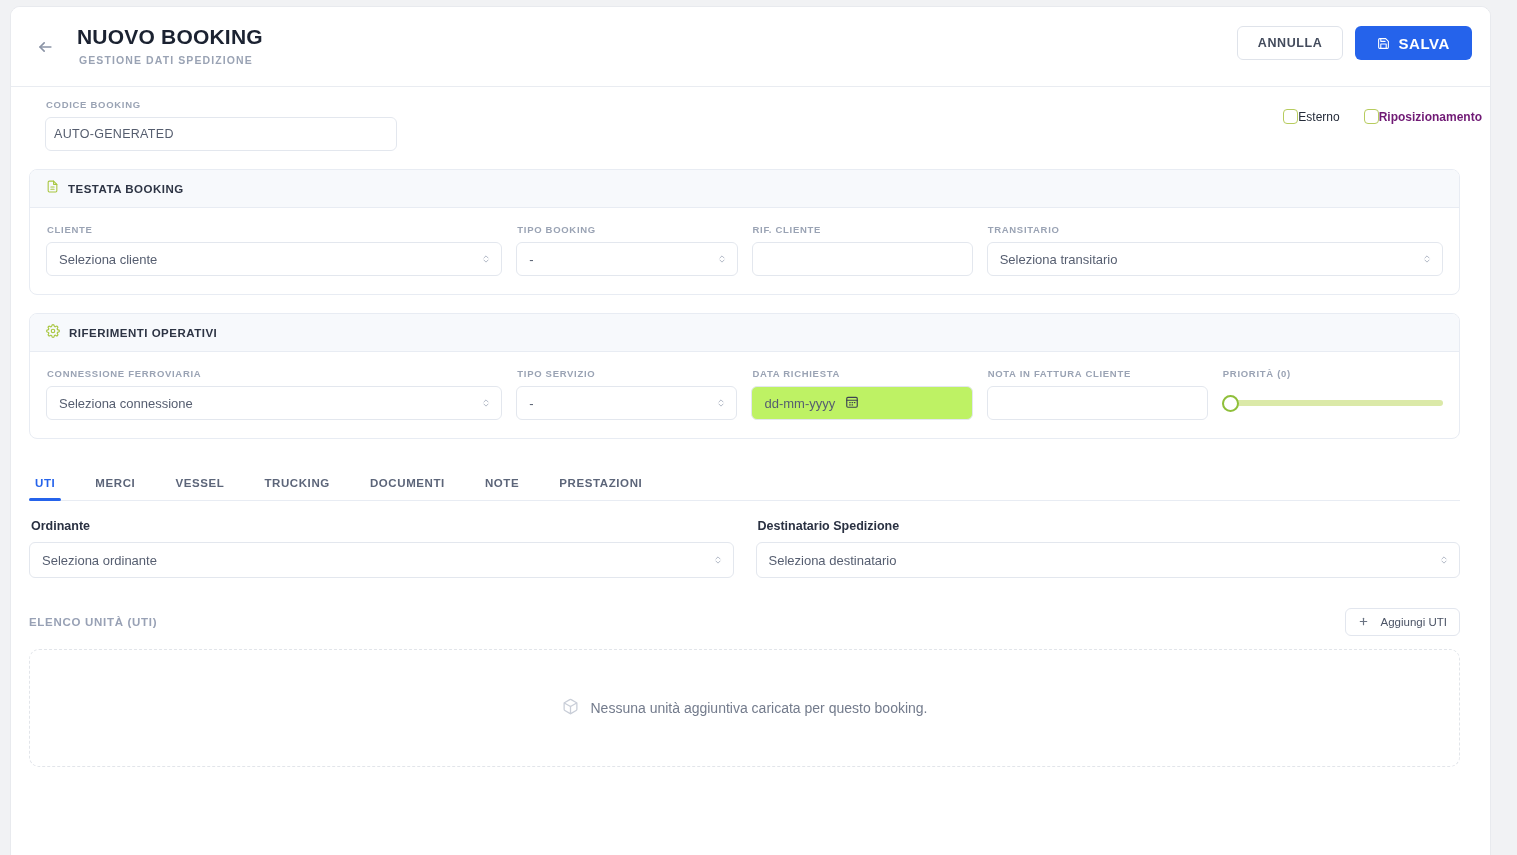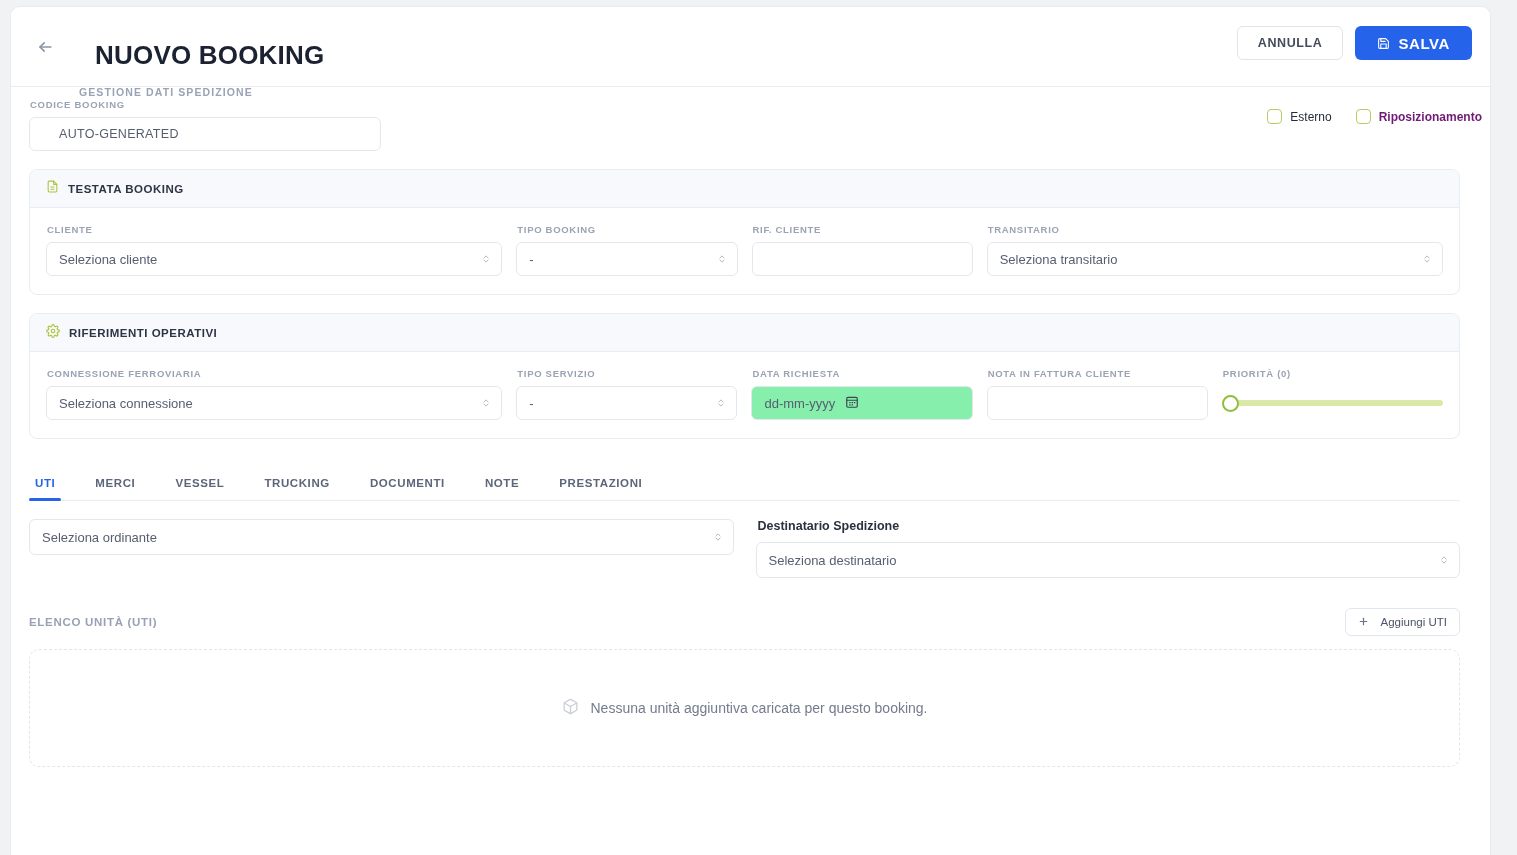--- a/index.html
+++ b/index.html
@@ -30,22 +30,22 @@
   }
   .back-arrow {
     position: absolute; left: 22px; top: 30px;
     width: 24px; height: 24px;
     color: #8b94a6;
     font-size: 19px; line-height: 22px; text-align: center;
     cursor: pointer;
   }
   .title-block { position: absolute; left: 66px; top: 17px; }
   .page-title {
-    font-size: 26px; font-weight: bold; color: #1b2231;
-    letter-spacing: .2px; margin: 18px; line-height: 26px;
+    font-size: 21px; font-weight: bold; color: #1b2231;
+    letter-spacing: .2px; margin: 0; line-height: 26px;
   }
   .page-subtitle {
     font-size: 10.5px; font-weight: bold; color: #9aa3b4;
     letter-spacing: 1.1px; margin: 4px 0 0 2px; line-height: 13px;
   }
   .header-actions {
     position: absolute; right: 18px; top: 19px;
     display: flex; align-items: center; gap: 12px;
   }
   .btn-cancel {
@@ -62,34 +62,34 @@
   }
   .btn-save svg { display: block; }
 
   
   .top-row { position: relative; height: 82px; }
   .field-label {
     font-size: 9.5px; font-weight: bold; color: #9aa3b4;
     letter-spacing: .7px; text-transform: uppercase;
     margin: 0 0 6px 1px; line-height: 12px;
   }
-  .codice-wrap { position: absolute; left: 18px; top: 12px; width: 352px; }
+  .codice-wrap { position: absolute; left: 34px; top: 12px; width: 352px; }
   .input-box {
     width: 100%; height: 34px;
     border: 1px solid #e3e7ee; border-radius: 6px;
     background: #fff; display: flex; align-items: center;
-    padding: 0 29px; font-size: 13px; color: #5b6376;
+    padding: 0 8px; font-size: 13px; color: #5b6376;
   }
   .input-box.auto { color: #555d6e; letter-spacing: .3px; font-size: 12.5px; }
 
   .checkbox-row {
     position: absolute; right: 8px; top: 22px;
     display: flex; align-items: center; gap: 24px;
   }
-  .cb-item { display: flex; align-items: center; gap: 8px; cursor: pointer; }
+  .cb-item { display: flex; align-items: center; cursor: pointer; }
   .cb-box {
     width: 15px; height: 15px; border-radius: 4px;
     border: 1.6px solid #b7cc5e; background: #fff;
   }
   .cb-label { font-size: 12px; color: #252c3a; }
   .cb-label.blue { color: #701a75; font-weight: bold; }
 
   
   .section-card {
     position: relative;
@@ -117,21 +117,21 @@
     padding: 0 10px 0 12px; font-size: 13px; color: #565e70;
     position: relative; cursor: pointer;
   }
   .select-box .val { flex: 1; }
   .chev {
     color: #b3bac7; font-size: 9px; line-height: 8px; text-align: center;
     display: flex; flex-direction: column; width: 10px;
   }
   .date-box {
     height: 34px; border: 1px solid #e3e7ee; border-radius: 6px;
-    background: #86efac; display: flex; align-items: center;
+    background: #bef264; display: flex; align-items: center;
     padding: 0 12px; font-size: 13px; color: #565e70; gap: 10px;
     cursor: pointer;
   }
   .text-box {
     height: 34px; border: 1px solid #e3e7ee; border-radius: 6px;
     background: #fff; padding: 0 12px; font-size: 13px; color: #565e70;
     width: 100%; outline: none; font-family: inherit;
   }
 
   
@@ -372,20 +372,21 @@
     <div class="tab">VESSEL</div>
     <div class="tab">TRUCKING</div>
     <div class="tab">DOCUMENTI</div>
     <div class="tab">NOTE</div>
     <div class="tab">PRESTAZIONI</div>
   </div>
 
   <div class="panel">
     <div class="two-col">
       <div class="col">
+        <div class="bold-label">Ordinante</div>
         <div class="select-box select-lg">
           <span class="val">Seleziona ordinante</span>
           <span class="chev">
             <svg width="10" height="14" viewBox="0 0 24 24" fill="none" stroke="#b3bac7" stroke-width="2.4" stroke-linecap="round" stroke-linejoin="round">
               <polyline points="7 9.5 12 4.5 17 9.5"></polyline>
                 <polyline points="7 14.5 12 19.5 17 14.5"></polyline>
             </svg>
           </span>
         </div>
       </div>

